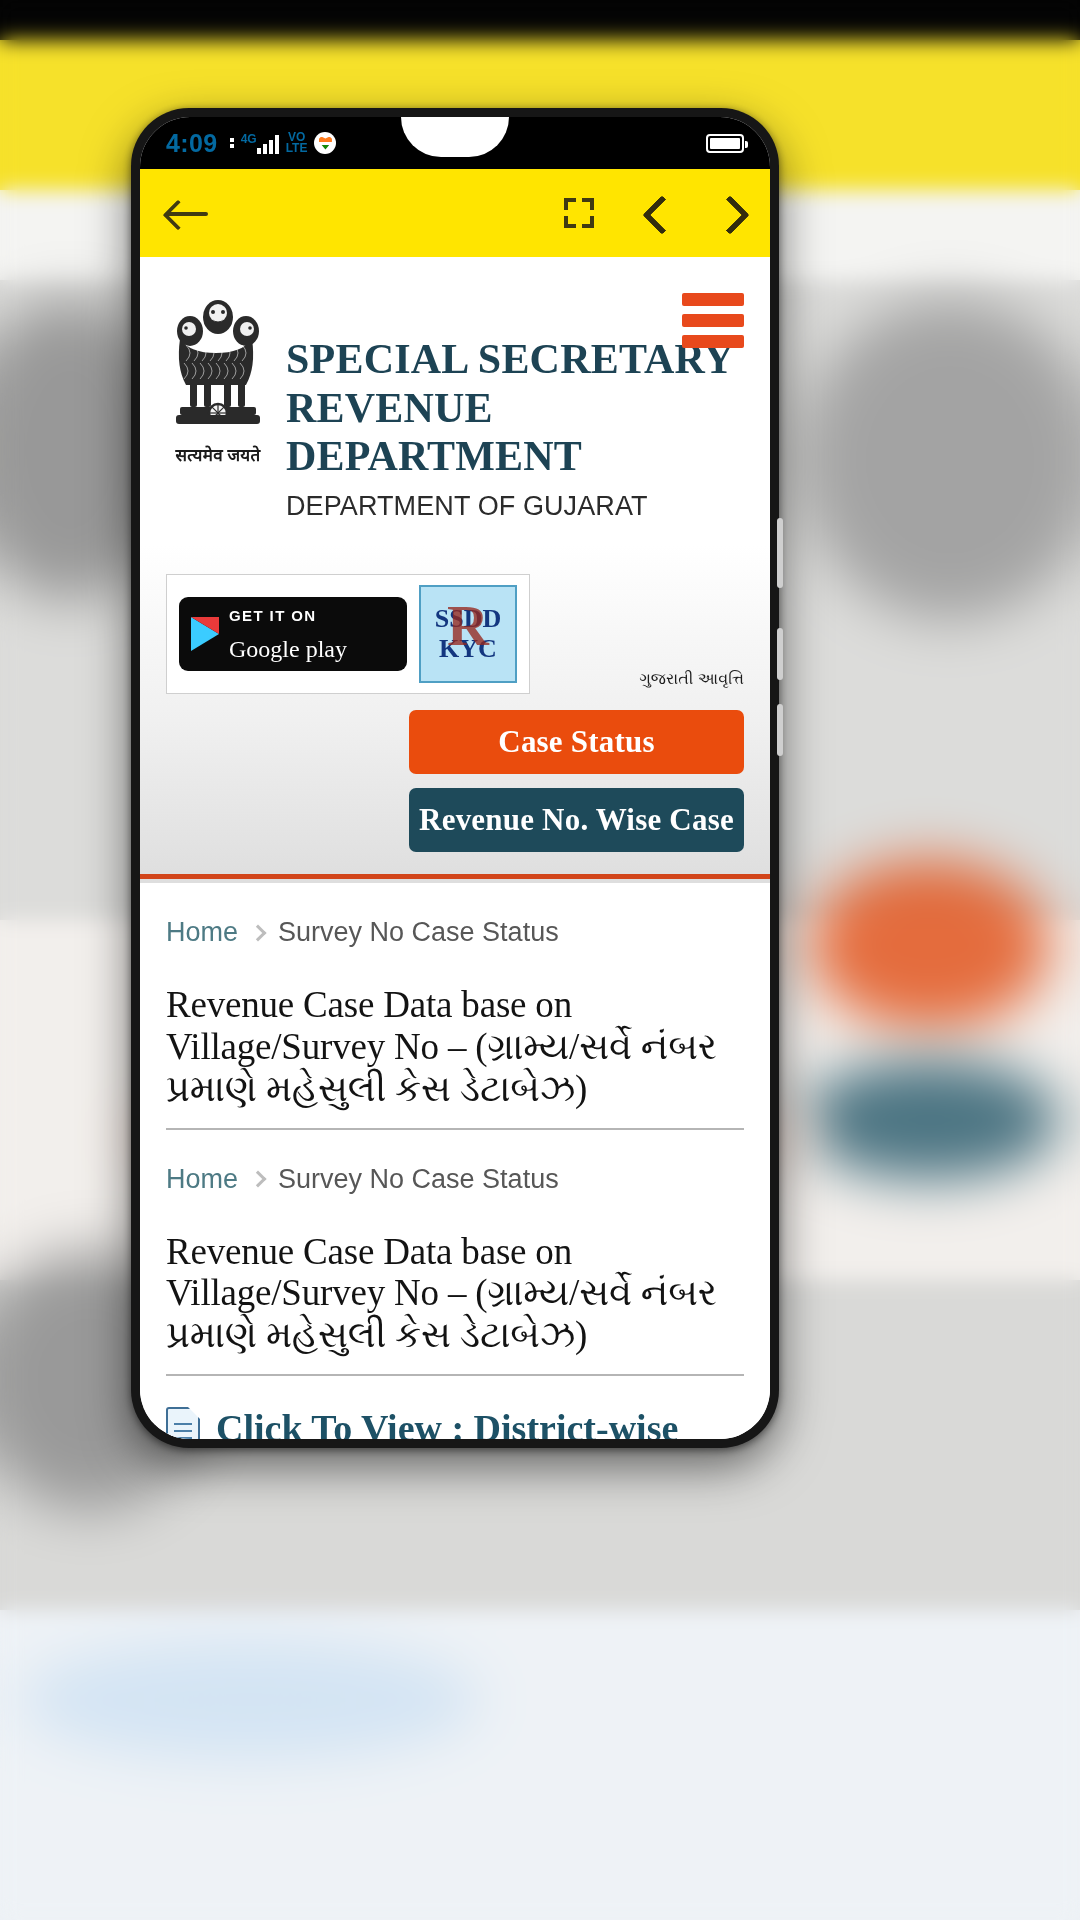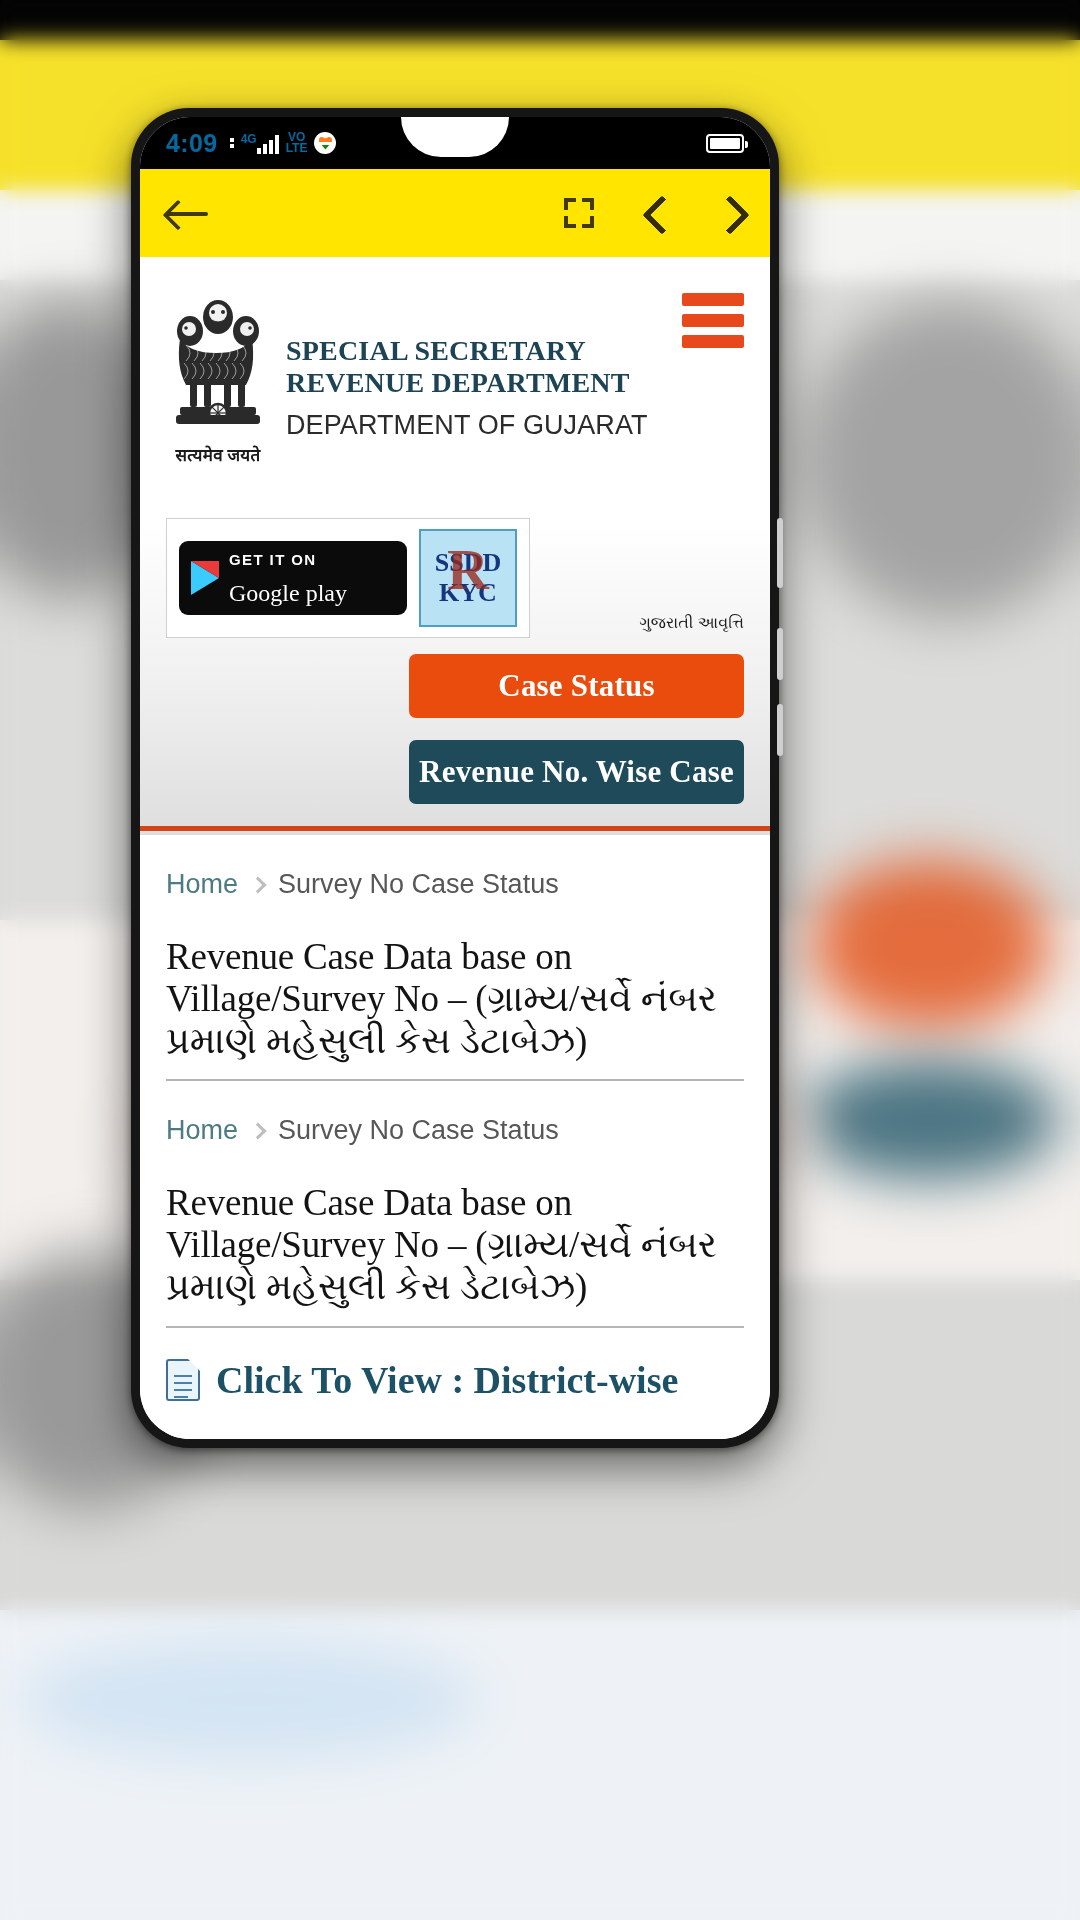--- a/index.html
+++ b/index.html
@@ -170,21 +170,21 @@
   }
   .emblem-svg { width: 104px; height: 150px; display:block; }
   .emblem-motto {
     font-family: "Liberation Serif", serif;
     font-size: 17px; font-weight: 700; color: #1b1b1b;
     margin-top: 2px; letter-spacing: .3px;
   }
   #header-text { padding-left: 16px; padding-top: 48px; }
   .dept-line {
     font-family: "Liberation Serif", serif;
-    font-size: 28px; font-weight: 700;
+    font-size: 42px; font-weight: 700;
     color: #1d4354; line-height: 1.16;
     letter-spacing: .2px;
   }
   .gov-line {
     font-family: "Liberation Sans", sans-serif;
     font-size: 27px; color: #2b2b2b; margin-top: 10px;
     letter-spacing: .1px;
   }
   #hamburger {
     position: absolute; right: 26px; top: 36px;
@@ -239,21 +239,21 @@
     font-family: "Liberation Serif", serif; font-weight:700;
     font-size: 58px; color: rgba(150,40,30,.78); line-height: 1;
   }
   #guj-link {
     margin-left: auto; align-self: flex-end;
     font-size: 16px; color: #1c1c1c; padding-bottom: 6px;
     font-family: "Liberation Sans", sans-serif;
   }
 
   
-  #btn-stack { margin: 16px 26px 0 0; display:flex; flex-direction:column; align-items:flex-end; gap: 22px; }
+  #btn-stack { margin: 16px 26px 0 0; display:flex; flex-direction:column; align-items:flex-end; gap: 14px; }
   .big-btn {
     width: 335px; height: 64px;
     display:flex; align-items:center; justify-content:center;
     border-radius: 7px;
     font-family: "Liberation Serif", serif;
     font-size: 31px; font-weight: 700; color: #fff;
     letter-spacing: .2px; cursor: pointer;
   }
   .btn-orange { background: #ea4c0d; }
   .btn-teal { background: #1e4a5a; }

